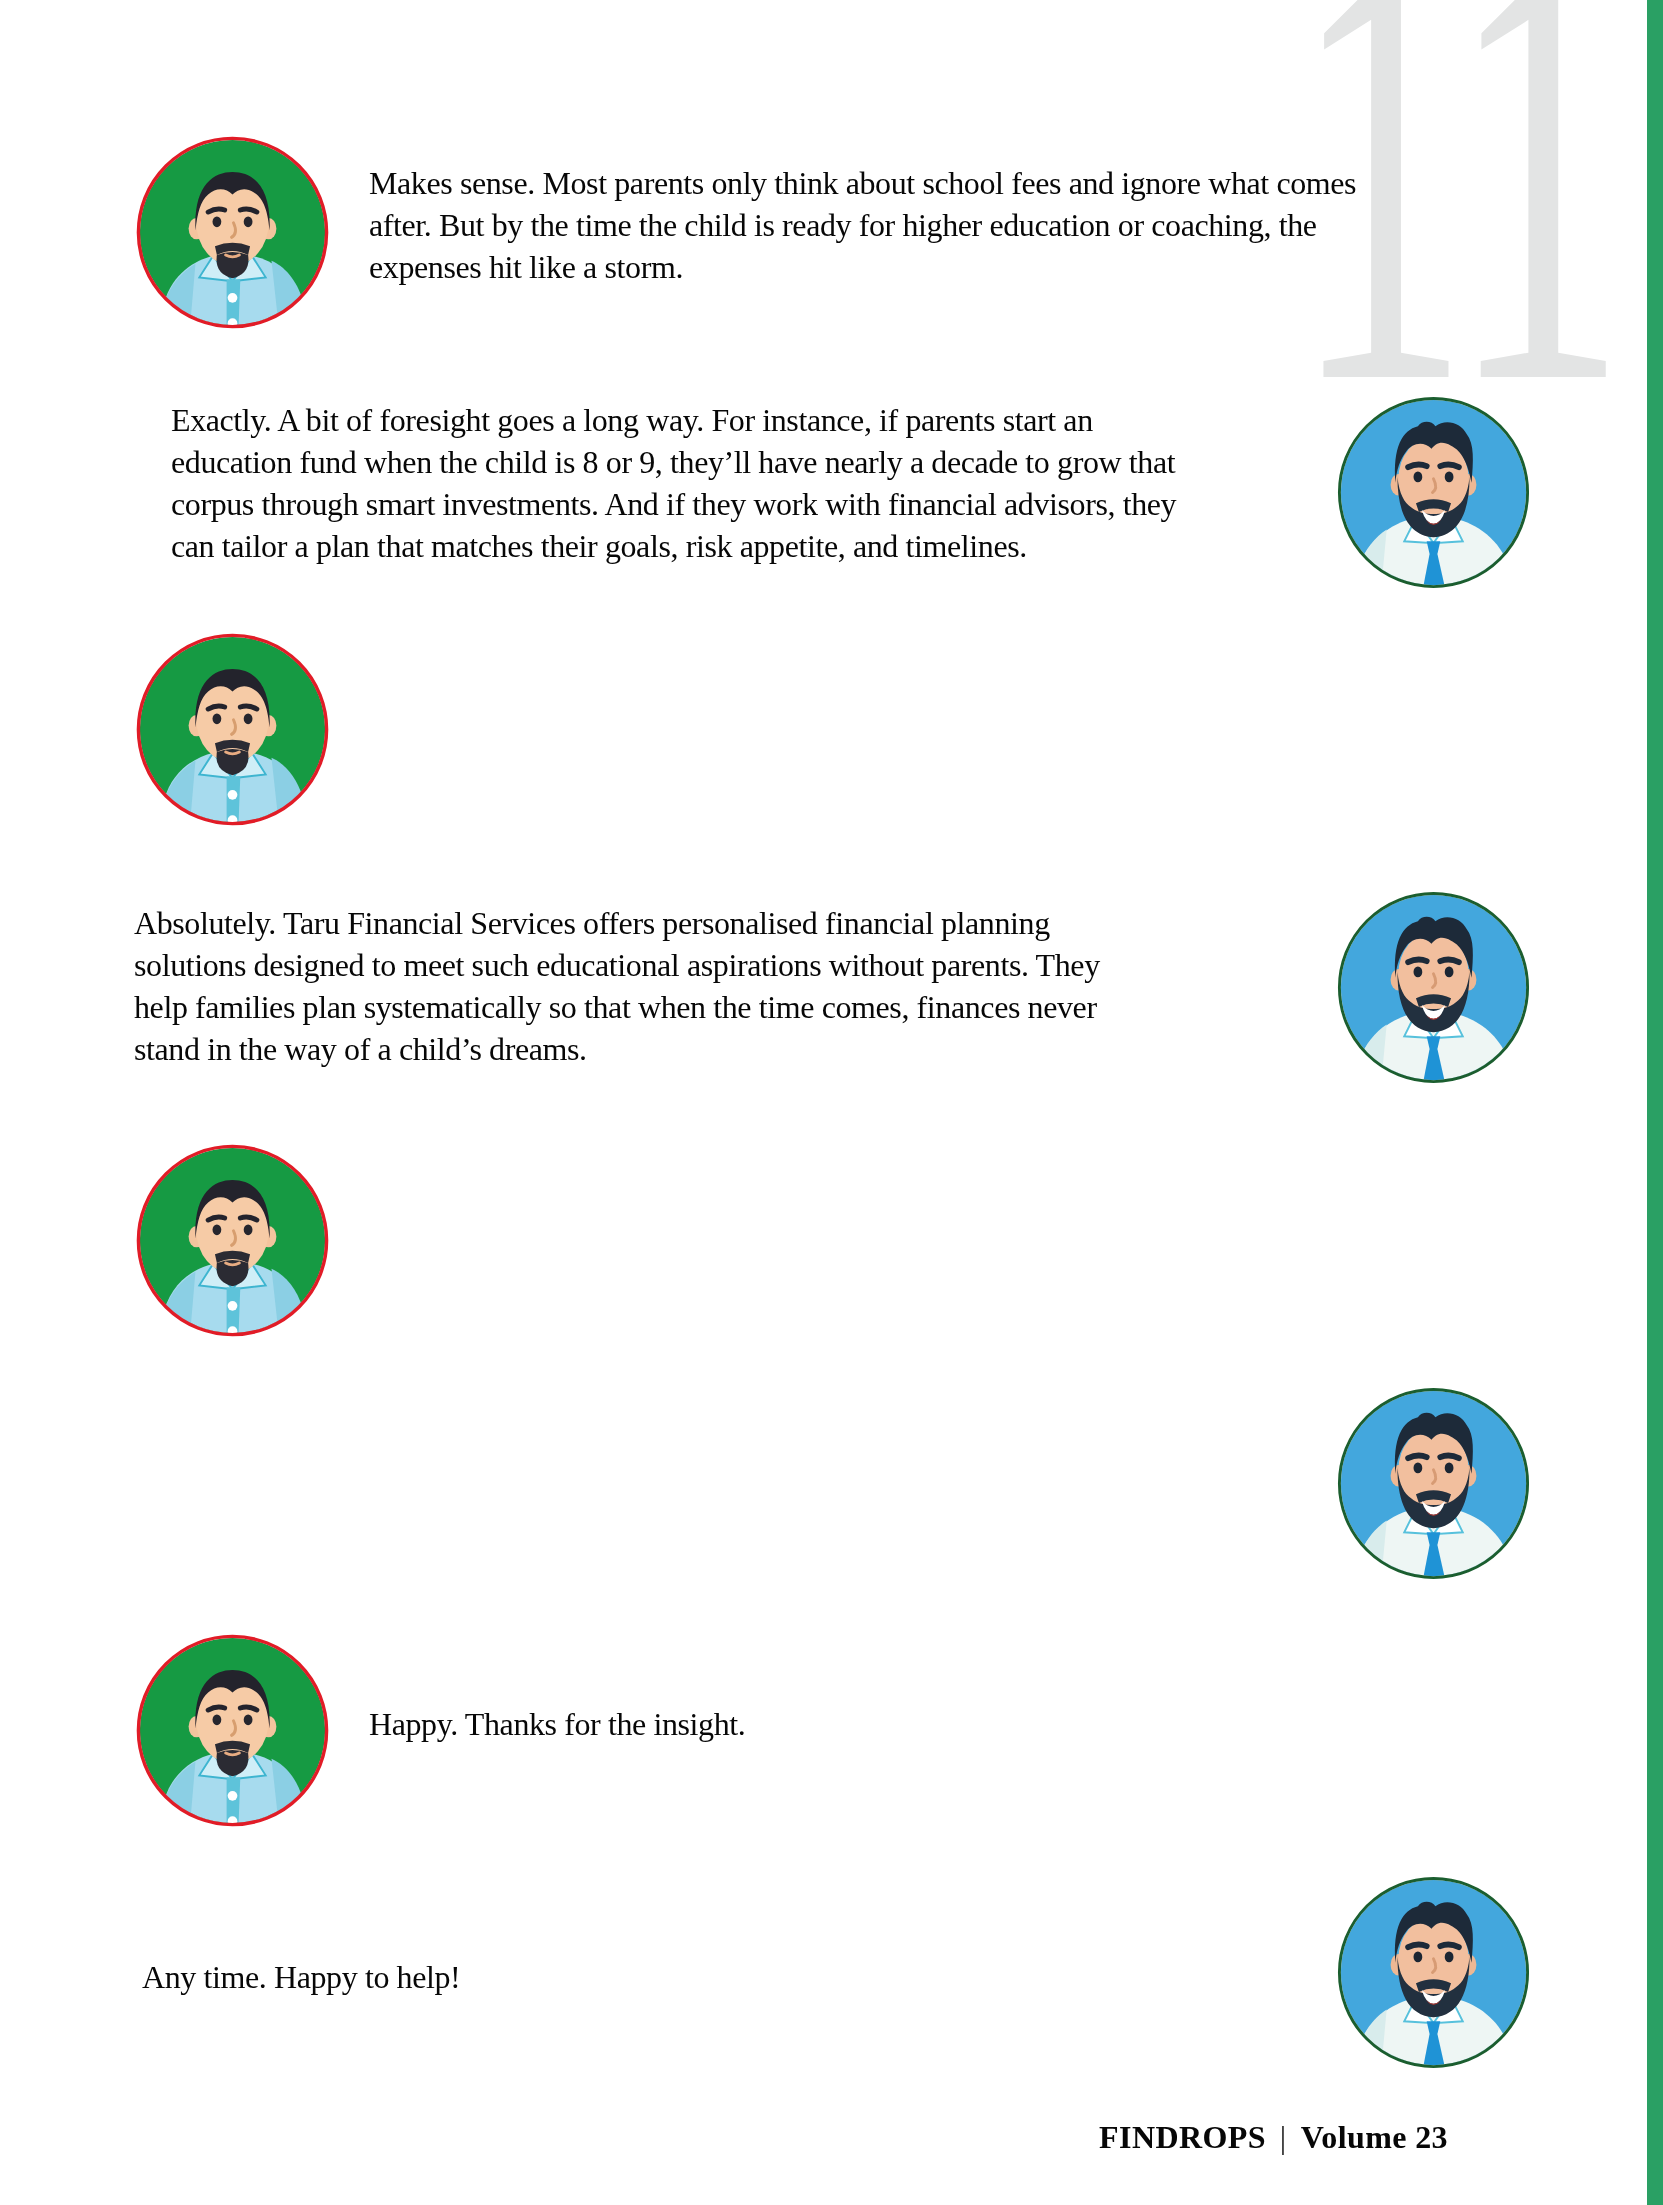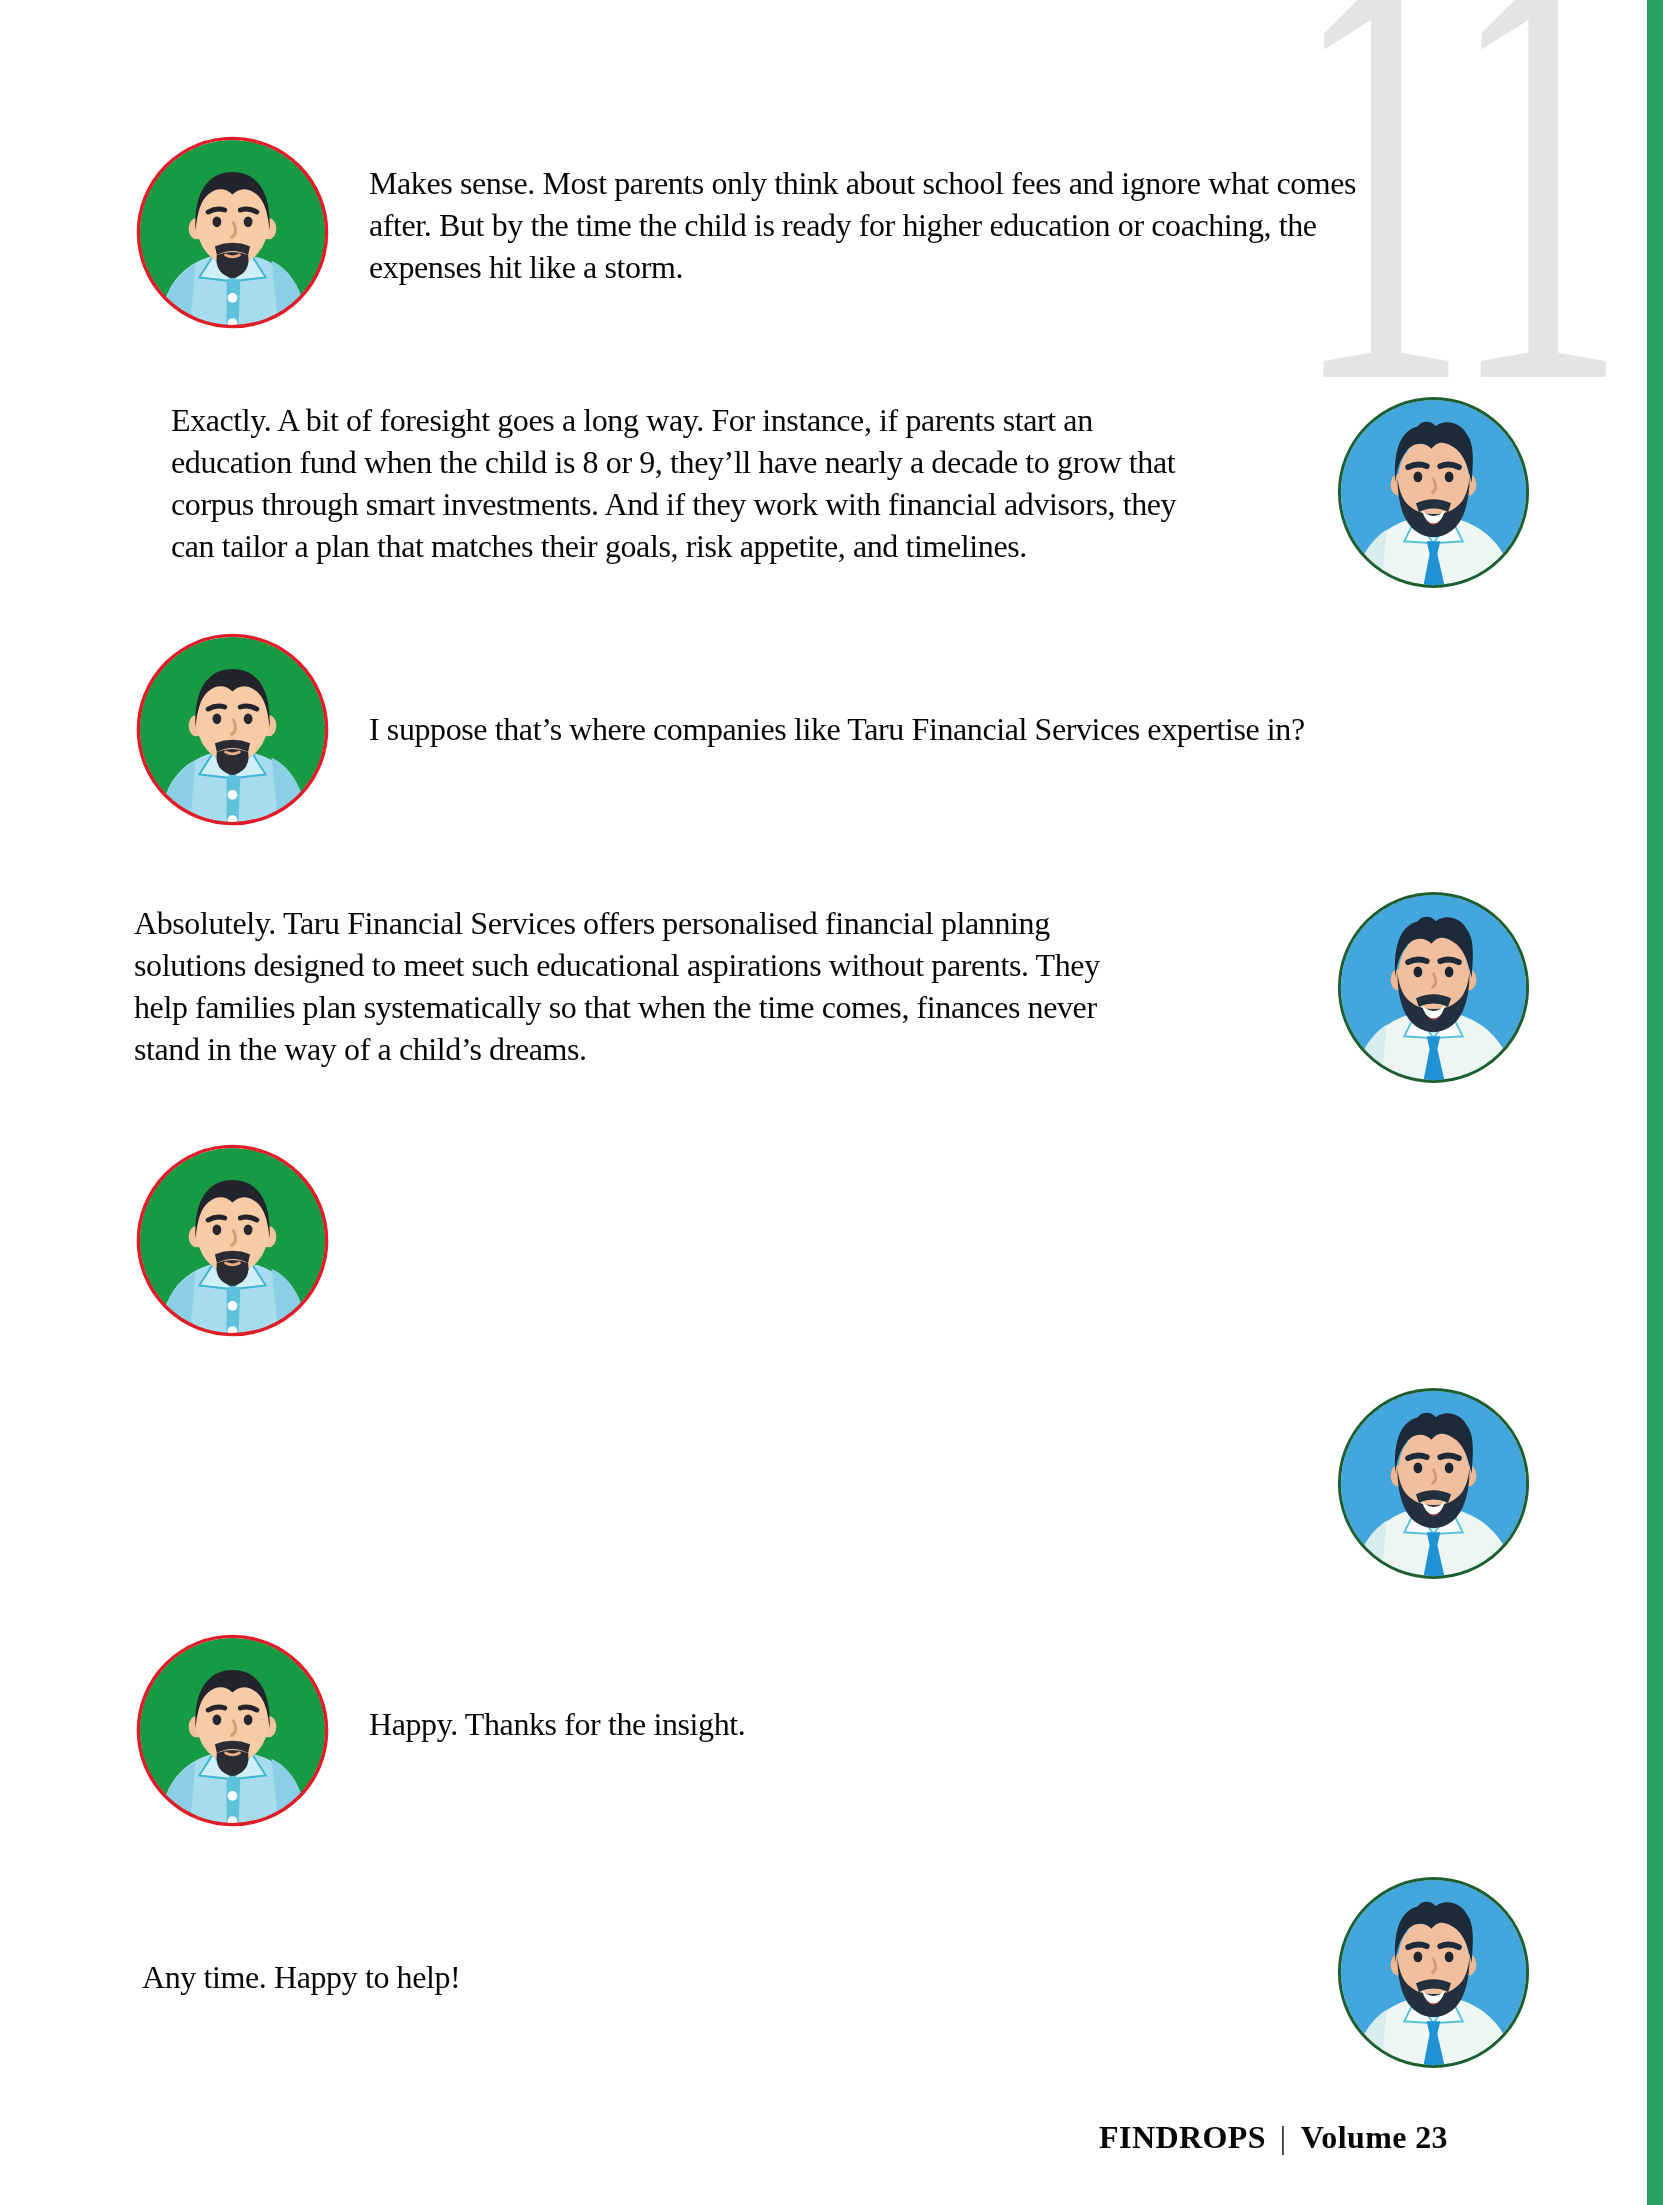--- a/index.html
+++ b/index.html
@@ -145,21 +145,20 @@
     <svg viewBox="0 0 200 200">
         <use href="#av-advisor"></use>
       </svg>
   </div>
 
   <div class="avatar a3">
     <svg viewBox="0 0 200 200">
         <use href="#av-parent"></use>
       </svg>
   </div>
-  <div class="msg t3">I suppose that’s where companies like Taru Financial Services expertise in?</div>
 
   <div class="msg t4">Absolutely. Taru Financial Services offers personalised financial planning
 solutions designed to meet such educational aspirations without parents. They
 help families plan systematically so that when the time comes, finances never
 stand in the way of a child’s dreams.</div>
   <div class="avatar a4">
     <svg viewBox="0 0 200 200">
         <use href="#av-advisor"></use>
       </svg>
   </div>

